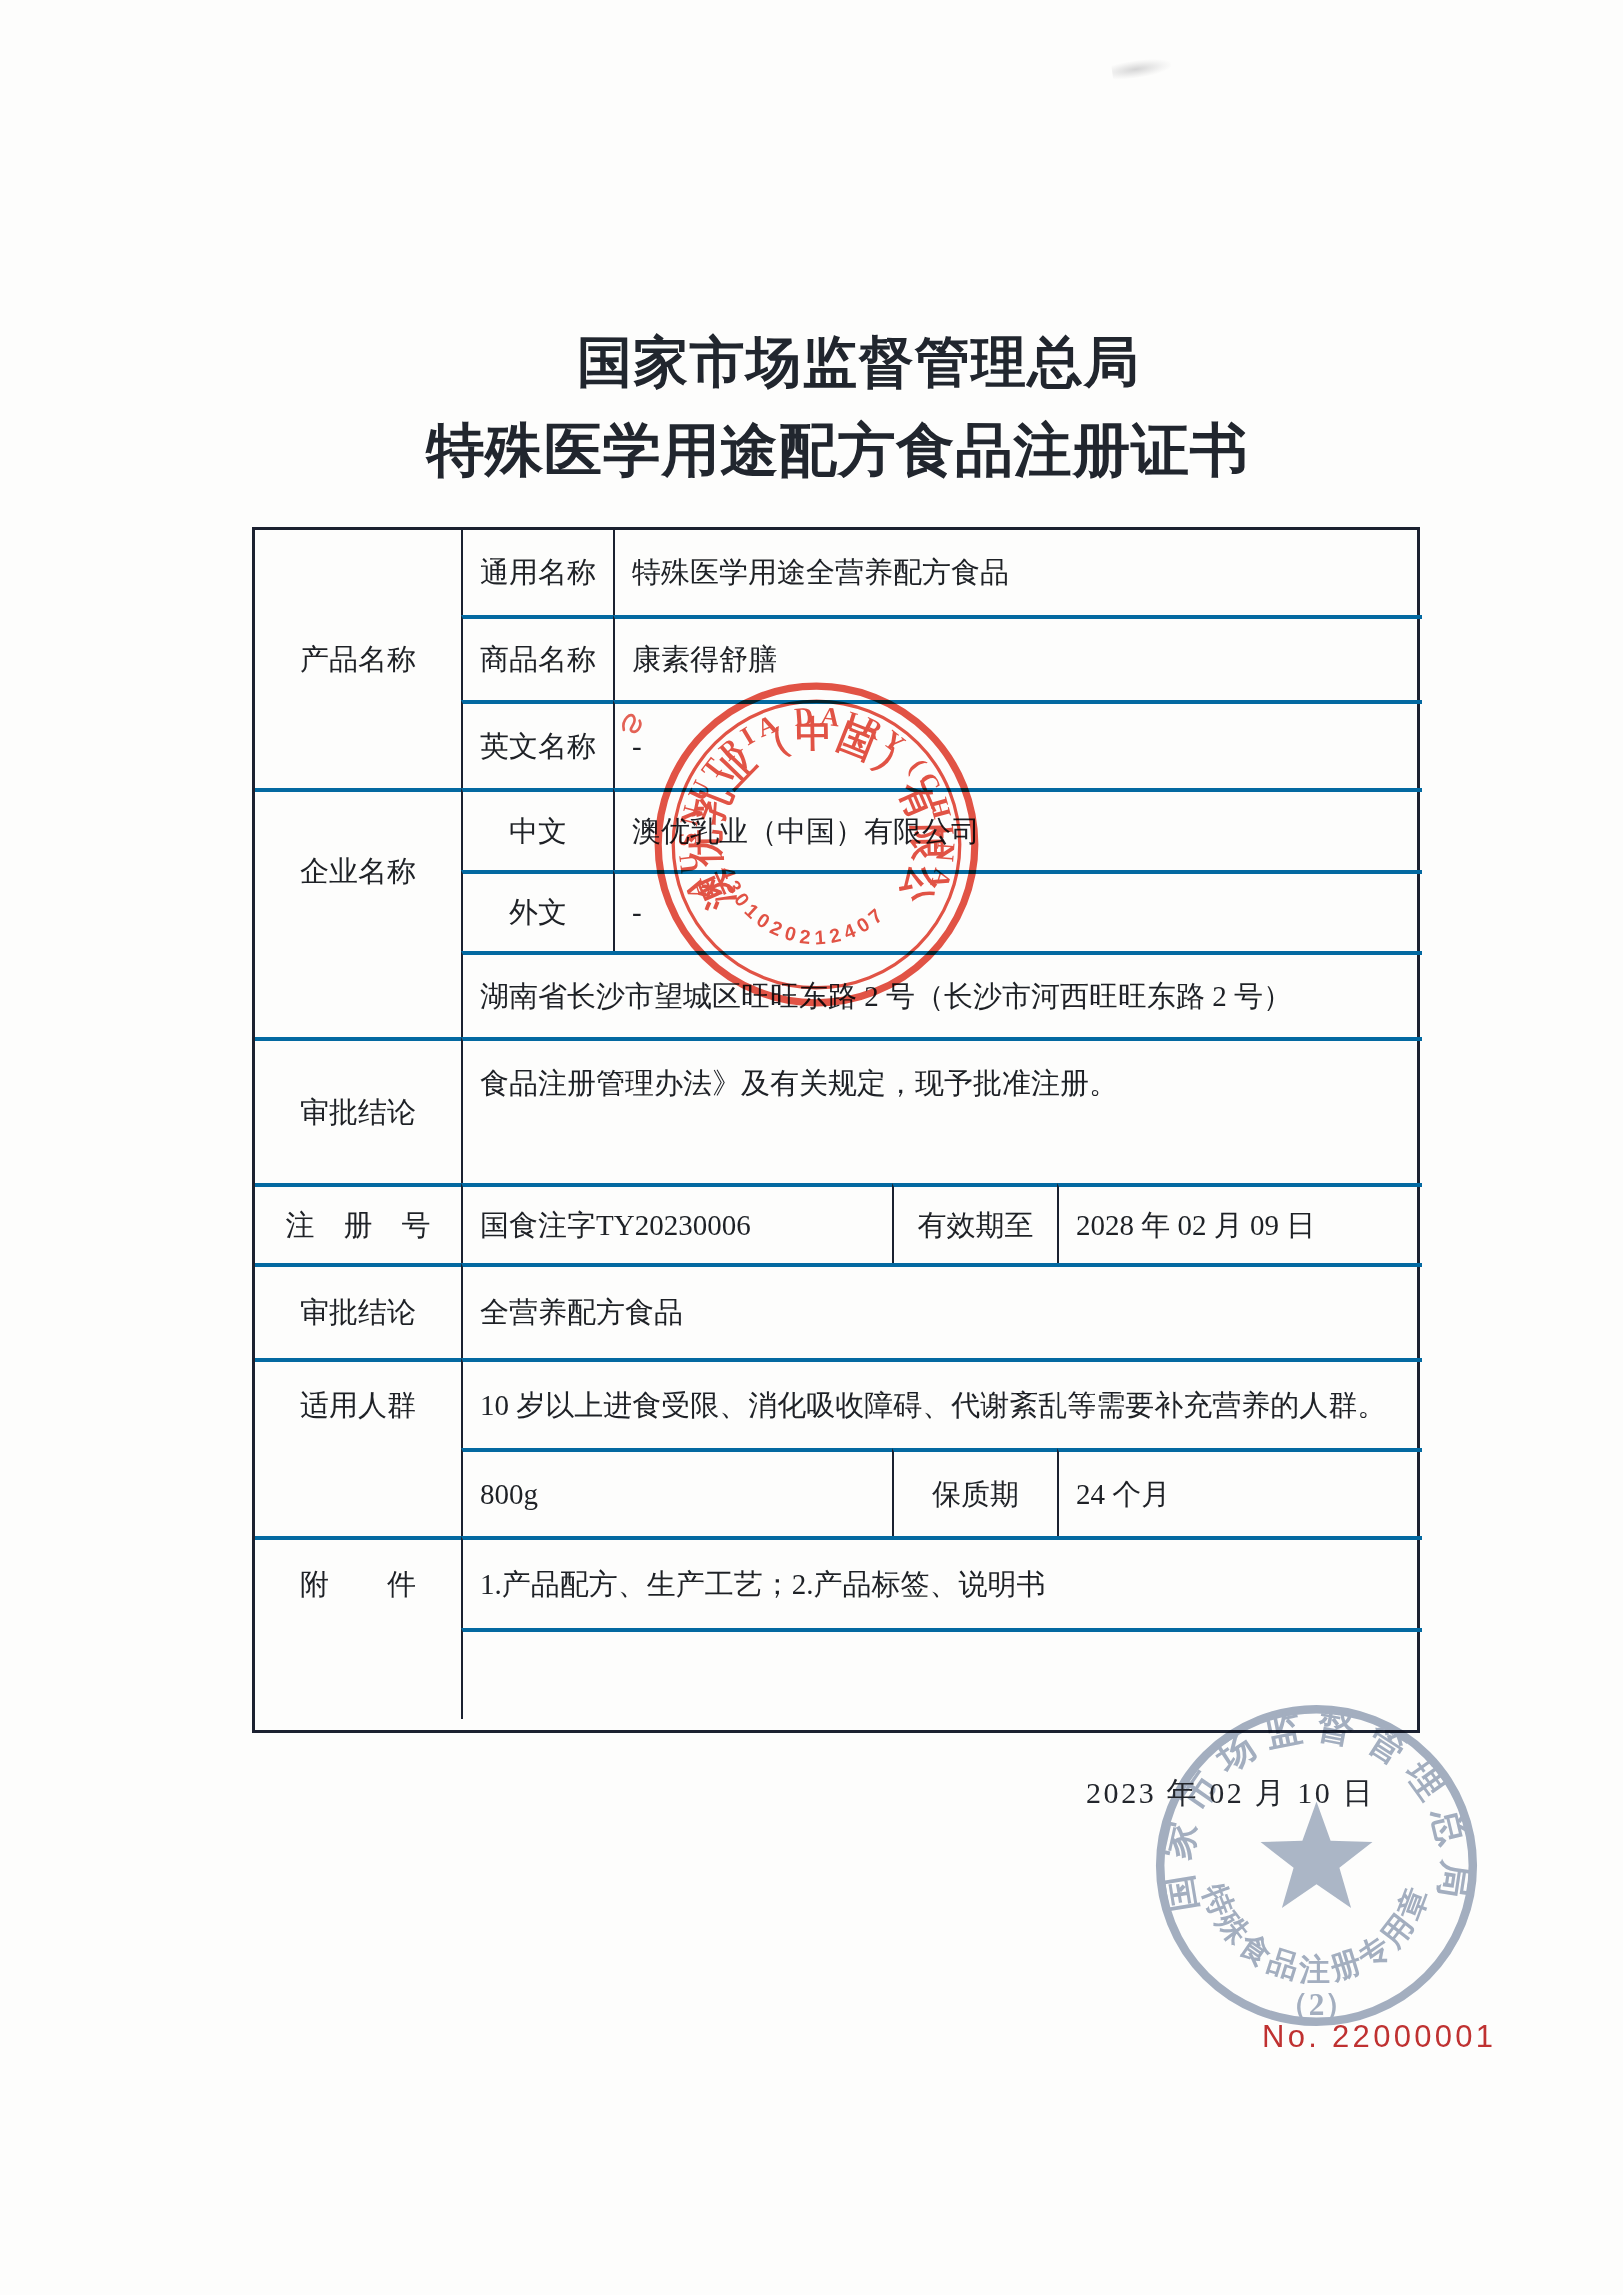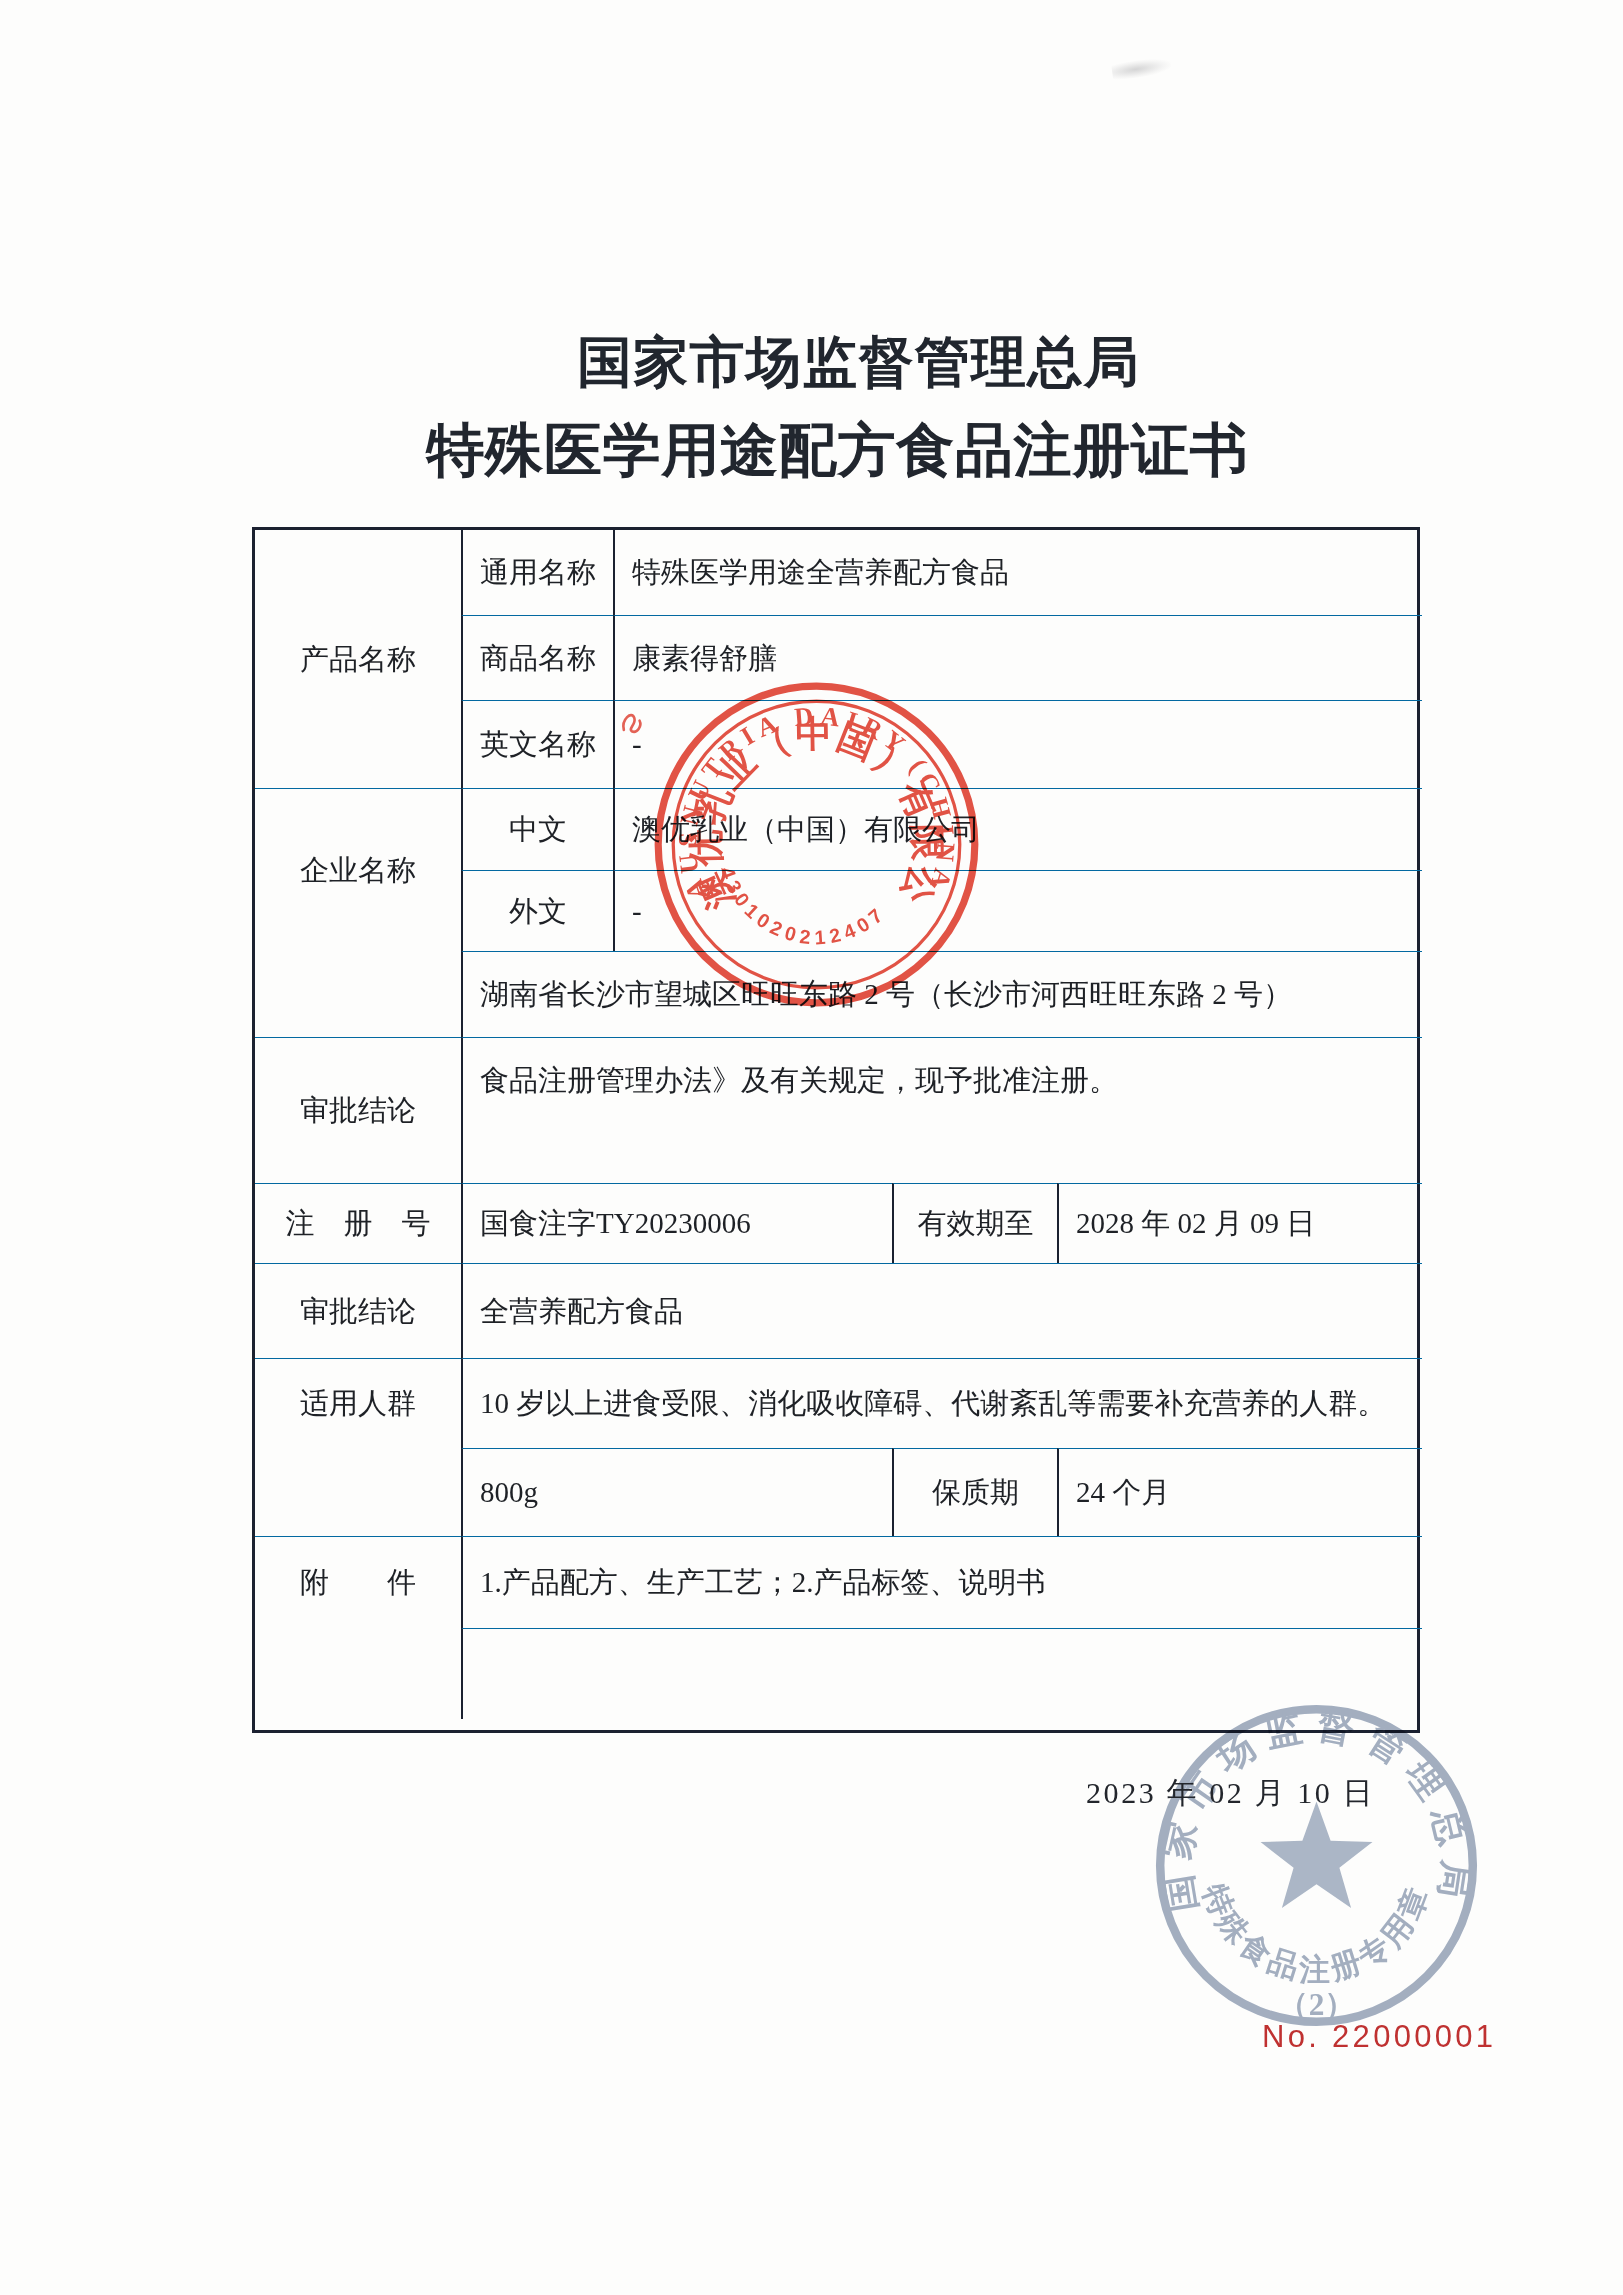--- a/index.html
+++ b/index.html
@@ -13,21 +13,21 @@
   #title-line1{top:326px;font-size:55px;letter-spacing:1.3px;transform:translateX(47px);}
   #title-line2{top:412px;font-size:58px;letter-spacing:0.7px;transform:translateX(26px);}
   
   .cert-table{
     position:absolute;left:252px;top:527px;width:1168px;height:1206px;
     display:grid;box-sizing:border-box;
     grid-template-columns:206px 152px 279px 165px 365px;
     grid-template-rows:85px 85px 88px 82px 81px 86px 146px 80px 95px 90px 88px 92px 91px;
     border:3.3px solid #1b2130;background:transparent;
   }
-  .cell{box-sizing:border-box;border-left:2px solid #1b2130;border-top:1px solid #0369a1;
+  .cell{box-sizing:border-box;border-left:2px solid #1b2130;border-top:4px solid #0369a1;
         display:flex;align-items:center;font-size:29px;line-height:1.25;}
   .cell.c1{border-left:none;}
   .cell.r1{border-top:none;}
   .lbl{justify-content:center;text-align:right;}
   .val{justify-content:flex-start;padding-left:17px;padding-right:19.6px;text-align:right;}
   .approval{display:block;padding:10.5px 30px 0 17px;}
   .approval .line{line-height:63px;}
   .approval .line.first{text-indent:59px;}
   
   .stamp{position:absolute;mix-blend-mode:multiply;}

